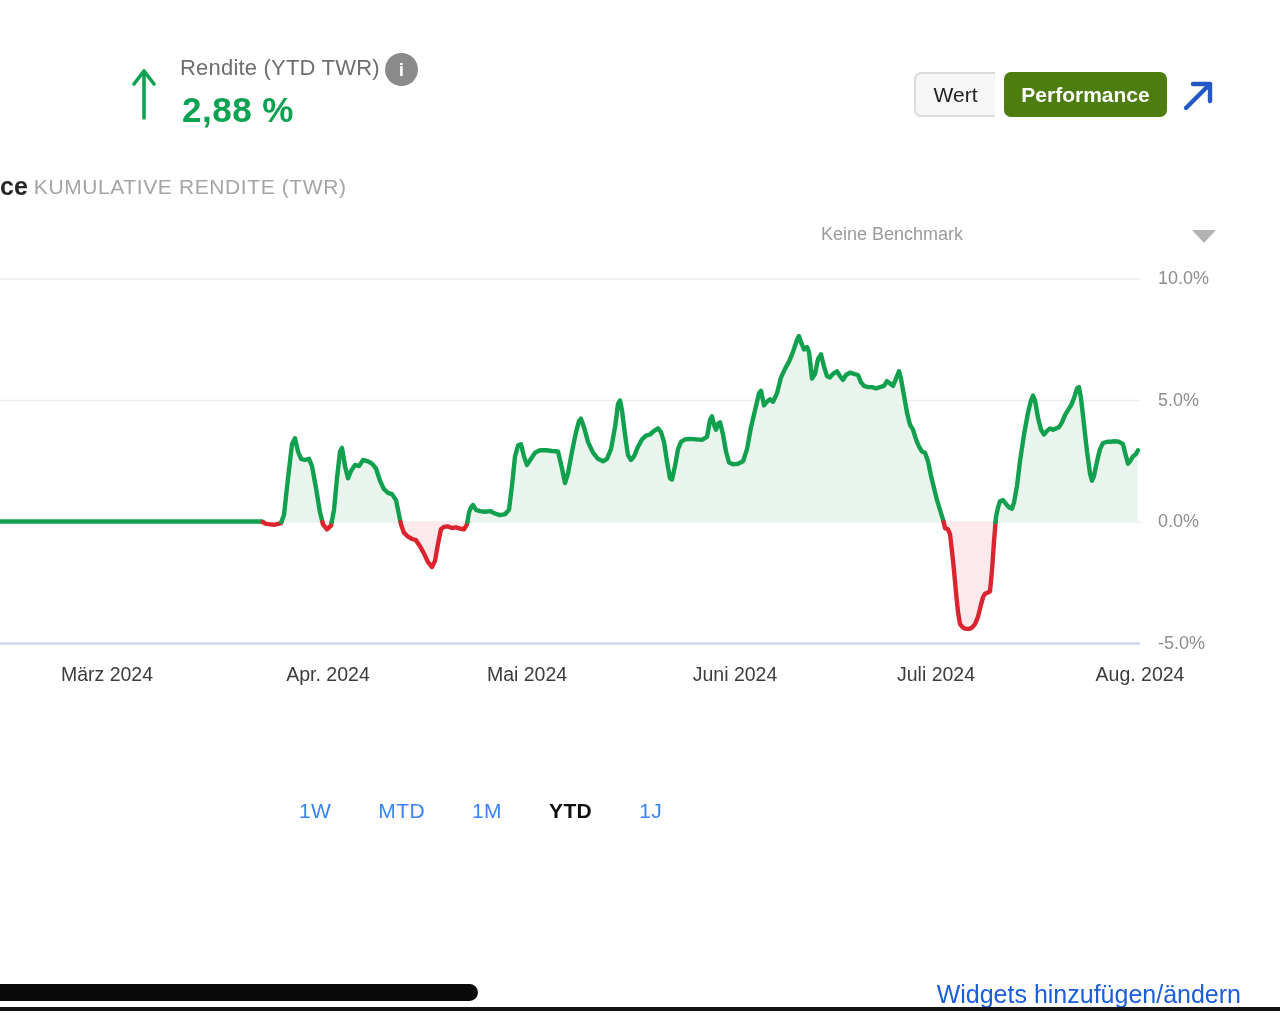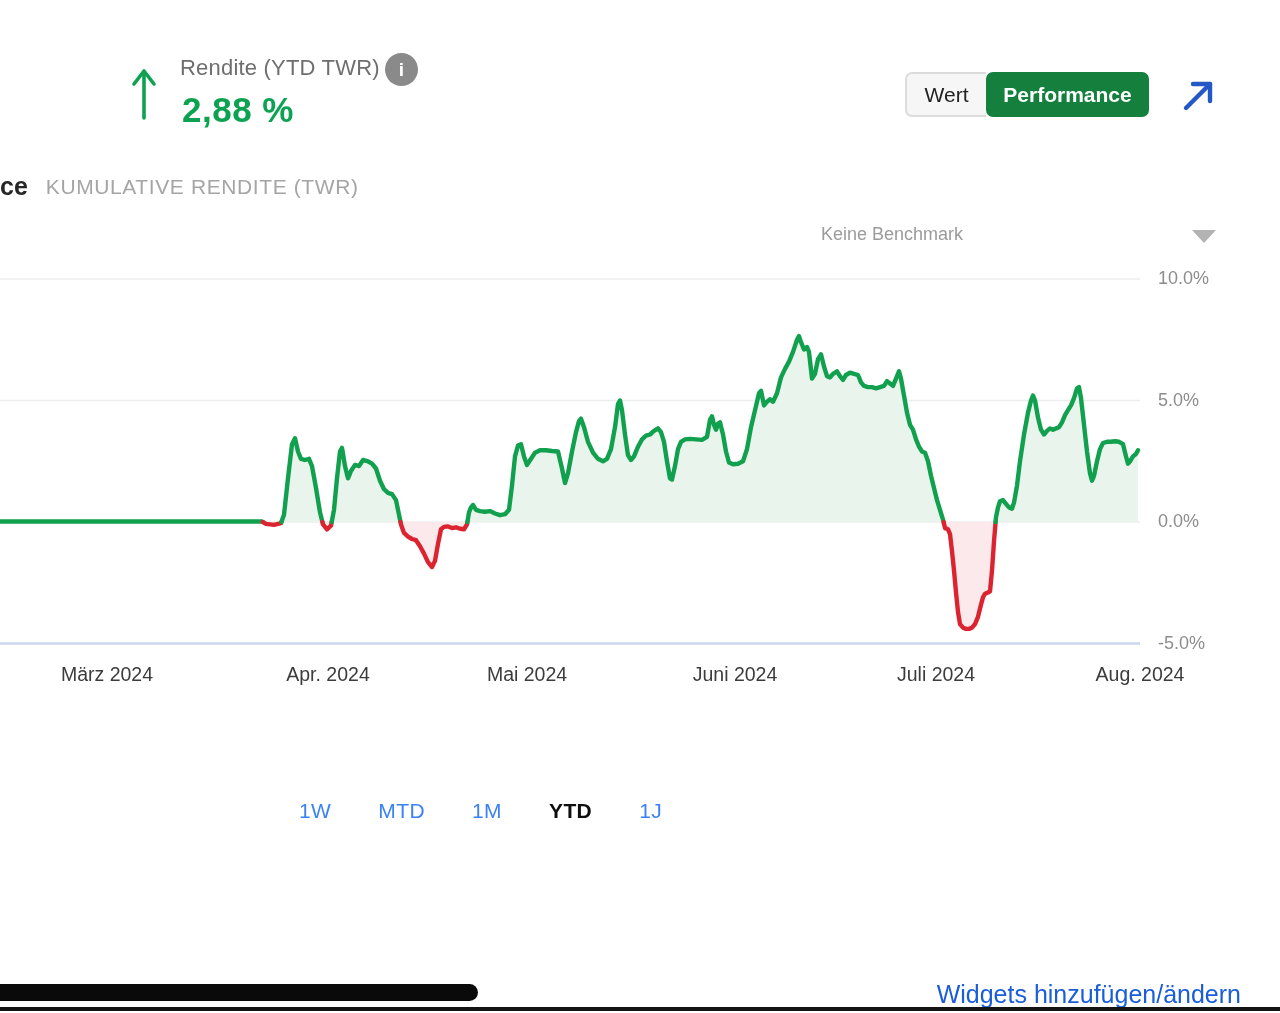--- a/index.html
+++ b/index.html
@@ -18,36 +18,36 @@
     left:385px;top:53px;width:33px;height:33px;border-radius:50%;
     background:#8a8a8a;color:#ffffff;font-size:19px;font-weight:bold;
     display:flex;align-items:center;justify-content:center;font-style:normal;
   }
   .metric-value{left:182px;top:90px;font-size:35px;font-weight:bold;color:#0ca251;letter-spacing:.5px;}
 
   
   .toggle-wrap{left:905px;top:72px;height:45px;display:flex;}
   .toggle-btn{
     display:flex;align-items:center;justify-content:center;
-    font-size:21px;box-sizing:border-box;
+    font-size:21px;box-sizing:border-box;margin-left:9px;
   }
   .toggle-wert{
     width:81px;background:#f6f6f6;border:2px solid #dcdcdc;border-right:none;
     border-radius:7px 0 0 7px;color:#222222;
   }
   .toggle-performance{
-    width:163px;background:#15803d;color:#ffffff;font-weight:bold;
+    width:163px;background:#4d7c0f;color:#ffffff;font-weight:bold;
     border-radius:7px;
   }
   .expand-icon{left:1178px;top:74px;width:42px;height:42px;}
 
   
   .section-row{left:0;top:172px;display:flex;align-items:center;}
   .section-prefix{font-size:25px;font-weight:bold;color:#262626;}
-  .section-title{font-size:21px;color:#a5a5a5;margin-left:18px;letter-spacing:.6px;}
+  .section-title{font-size:21px;color:#a5a5a5;margin-left:6px;letter-spacing:.6px;}
 
   .benchmark-label{left:821px;top:224px;font-size:18px;color:#9b9b9b;}
   .benchmark-chevron{
     left:1192px;top:230px;width:0;height:0;
     border-left:12px solid transparent;border-right:12px solid transparent;
     border-top:13px solid #b3b3b3;
   }
 
   
   .chart-svg{left:0;top:255px;}

